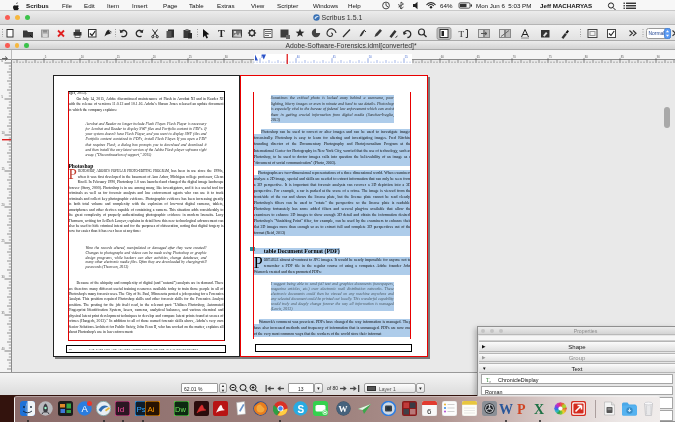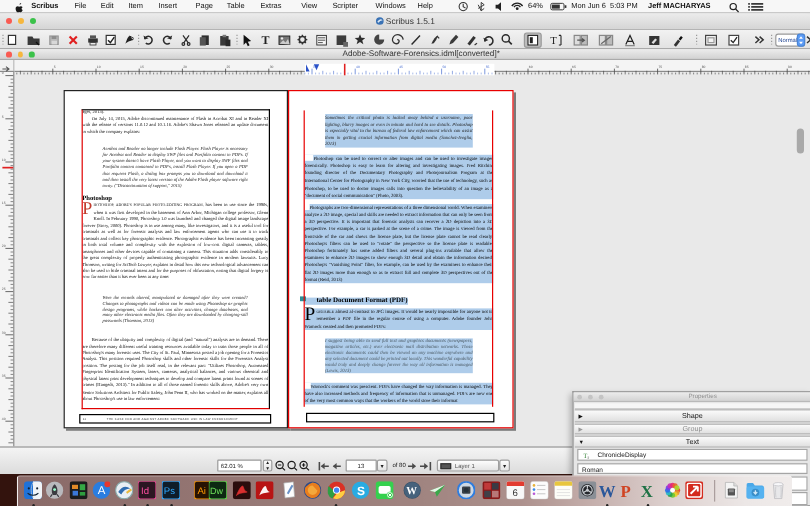--- a/index.html
+++ b/index.html
@@ -734,21 +734,21 @@
         <path d="M9 9 l4-3 l1 1.5 l-4 3 z" fill="#e8b93e"></path>
       </svg></div>
     <div class="di" style="left:100.0px;text-align:right;"><svg width="15" height="15" viewBox="0 0 15 15">
         <rect width="15" height="15" rx="2" fill="#2b1622" stroke="#e14891" stroke-width="1"></rect>
         <text x="2.5" y="11" font-size="8" fill="#ff4ea1" font-family="Liberation Sans">Id</text>
       </svg></div>
     <div class="di" style="left:120.0px;"><svg width="15" height="15" viewBox="0 0 15 15">
         <rect width="15" height="15" rx="2" fill="#0e1d2a" stroke="#31a8ff" stroke-width="1"></rect>
         <text x="1.5" y="11" font-size="8" fill="#31a8ff" font-family="Liberation Sans">Ps</text>
       </svg></div>
-    <div class="di" style="left:147px;"><svg width="15" height="15" viewBox="0 0 15 15">
+    <div class="di" style="left:130px;"><svg width="15" height="15" viewBox="0 0 15 15">
         <rect width="15" height="15" rx="2" fill="#271302" stroke="#ff9a00" stroke-width="1"></rect>
         <text x="2.5" y="11" font-size="8" fill="#ff9a00" font-family="Liberation Sans">Ai</text>
       </svg></div>
     <div class="di" style="left:159.0px;"><svg width="15" height="15" viewBox="0 0 15 15">
         <rect width="15" height="15" rx="2" fill="#0d2812" stroke="#5de04a" stroke-width="1"></rect>
         <text x="1" y="11" font-size="7.5" fill="#6de05a" font-family="Liberation Sans">Dw</text>
       </svg></div>
     <div class="di" style="left:179.0px;"><svg width="15" height="15" viewBox="0 0 15 15">
         <rect width="15" height="15" rx="2" fill="#2a0c0c"></rect>
         <path d="M3 12 c2-5 4-8 5-8 c1.5 0 .5 4 4 5 c-2 1-6 0-9 3 z" fill="#e33" stroke="#e33" stroke-width=".5" opacity=".9"></path>

